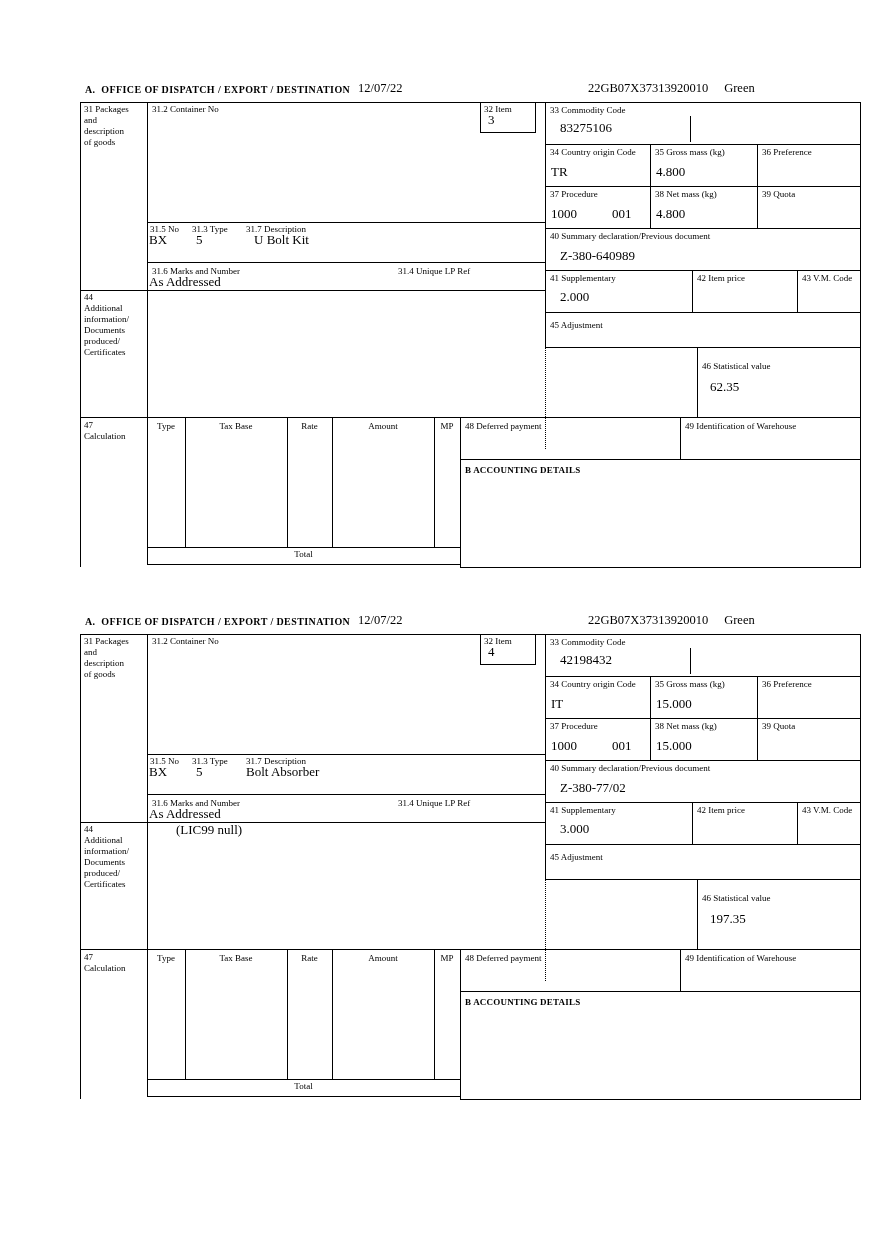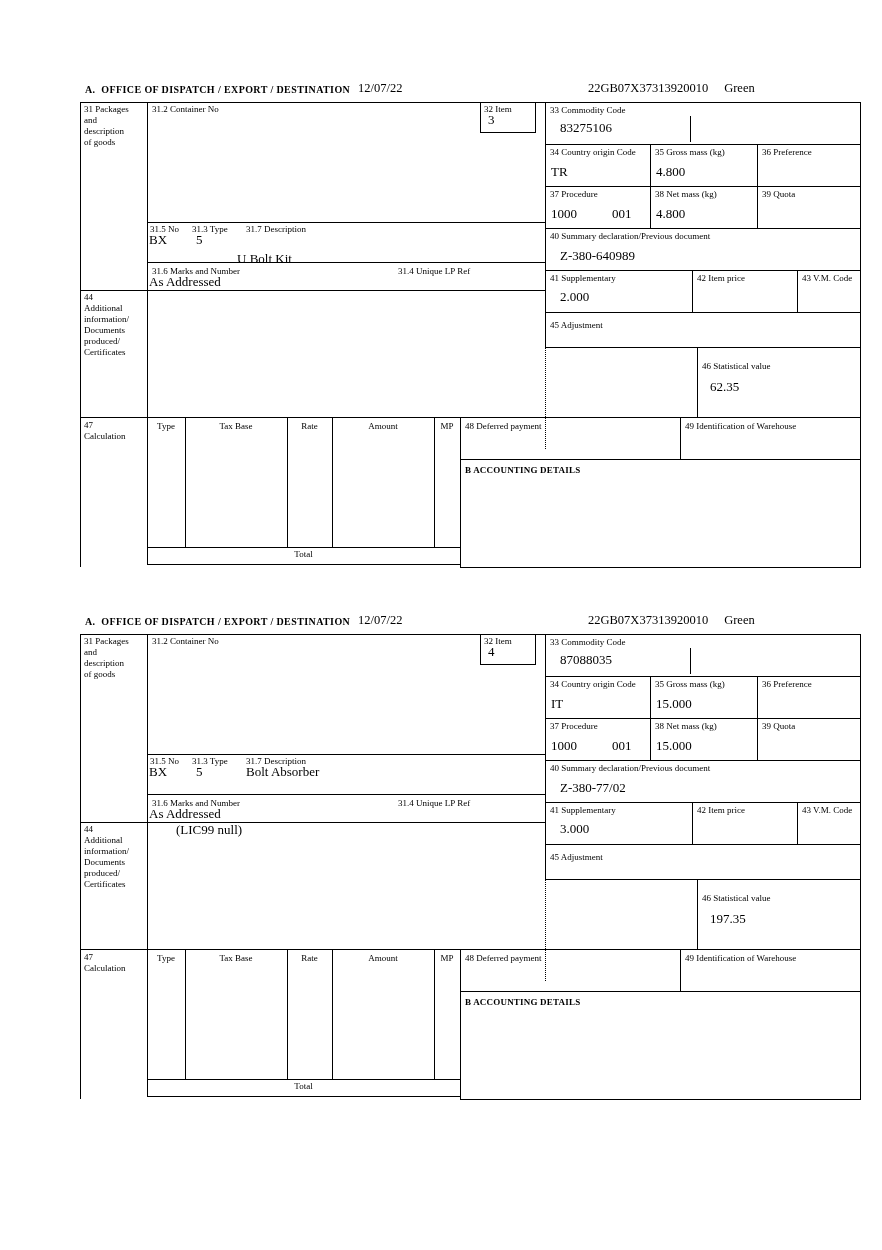--- a/index.html
+++ b/index.html
@@ -117,21 +117,21 @@
     <div class="val" style="left:488px;top:33px;">3</div>
     <div class="val" style="left:560px;top:41px;">83275106</div>
     <div class="val" style="left:551px;top:85px;">TR</div>
     <div class="val" style="left:656px;top:85px;">4.800</div>
     <div class="val" style="left:551px;top:127px;">1000</div>
     <div class="val" style="left:612px;top:127px;">001</div>
     <div class="val" style="left:656px;top:127px;">4.800</div>
     <div class="val" style="left:560px;top:169px;">Z-380-640989</div>
     <div class="val" style="left:149px;top:153px;">BX</div>
     <div class="val" style="left:196px;top:153px;">5</div>
-    <div class="val" style="left:237px;top:153px;margin-top:19px;">U Bolt Kit</div>
+    <div class="val" style="left:254px;top:153px;">U Bolt Kit</div>
     <div class="val" style="left:149px;top:195px;">As Addressed</div>
     <div class="val" style="left:560px;top:210px;">2.000</div>
     <div class="val" style="left:149px;top:211px;"></div>
     <div class="val" style="left:710px;top:300px;">62.35</div>
 
   </div>
 
   <div class="section">
 
     <div class="hdr" style="left:85px;top:4px;">A.  OFFICE OF DISPATCH / EXPORT / DESTINATION</div>
@@ -212,21 +212,21 @@
     <div class="lbl acct" style="left:465px;top:385px;">B ACCOUNTING DETAILS</div>
 
     <div class="thead" style="left:147px;top:341px;width:38px;">Type</div>
     <div class="thead" style="left:185px;top:341px;width:102px;">Tax Base</div>
     <div class="thead" style="left:287px;top:341px;width:45px;">Rate</div>
     <div class="thead" style="left:332px;top:341px;width:102px;">Amount</div>
     <div class="thead" style="left:434px;top:341px;width:26px;">MP</div>
     <div class="thead" style="left:147px;top:469px;width:313px;">Total</div>
 
     <div class="val" style="left:488px;top:33px;">4</div>
-    <div class="val" style="left:560px;top:41px;">87088035</div>
+    <div class="val" style="left:560px;top:41px;">42198432</div>
     <div class="val" style="left:551px;top:85px;">IT</div>
     <div class="val" style="left:656px;top:85px;">15.000</div>
     <div class="val" style="left:551px;top:127px;">1000</div>
     <div class="val" style="left:612px;top:127px;">001</div>
     <div class="val" style="left:656px;top:127px;">15.000</div>
     <div class="val" style="left:560px;top:169px;">Z-380-77/02</div>
     <div class="val" style="left:149px;top:153px;">BX</div>
     <div class="val" style="left:196px;top:153px;">5</div>
     <div class="val" style="left:246px;top:153px;">Bolt Absorber</div>
     <div class="val" style="left:149px;top:195px;">As Addressed</div>

